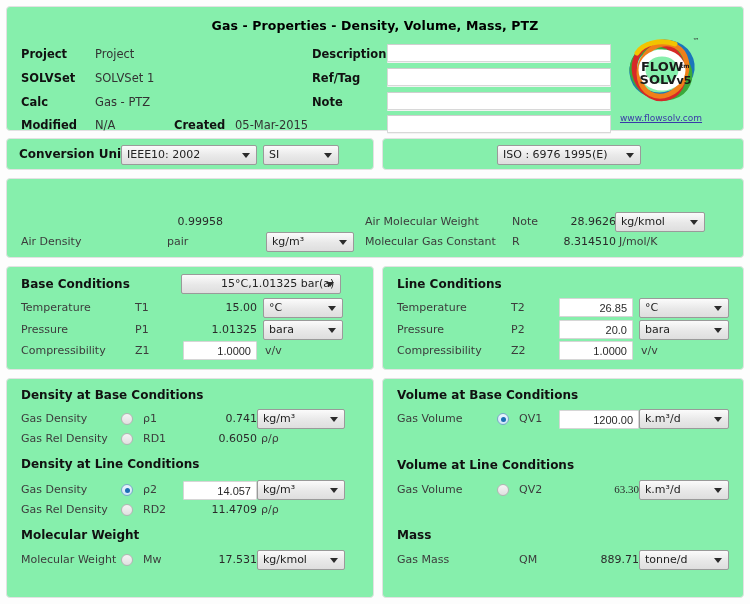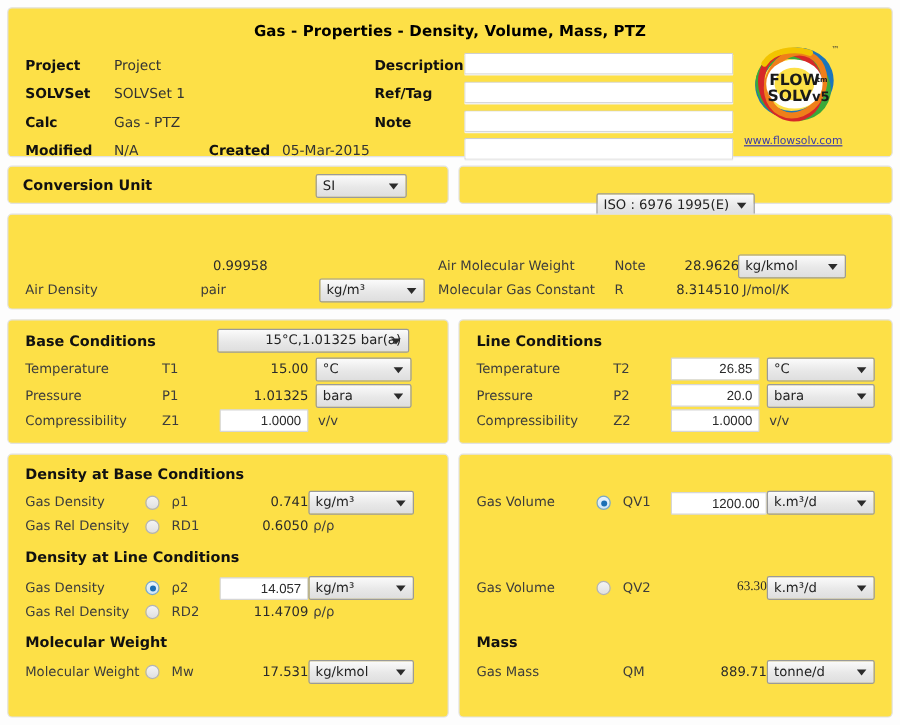--- a/index.html
+++ b/index.html
@@ -11,21 +11,21 @@
     width: 750px;
     height: 604px;
     font-family: "DejaVu Sans", "Liberation Sans", sans-serif;
     font-size: 11px;
     color: #1a1a1a;
     position: relative;
     overflow: hidden;
   }
   .panel {
     position: absolute;
-    background: #fde047;
+    background: #86efac;
     border: 1px solid #e2e2e2;
     border-radius: 4px;
     box-sizing: border-box;
   }
 
   
   #header-panel { left: 6px; top: 6px; width: 738px; height: 125px; }
   .page-title {
     position: absolute;
     left: 0; right: 0; top: 11px;
@@ -241,28 +241,32 @@
       <text x="37" y="53" text-anchor="middle" font-family="DejaVu Sans, sans-serif" font-size="13" font-weight="bold" fill="#1a1a1a">SOLV</text>
       <text x="63" y="53" text-anchor="middle" font-family="DejaVu Sans, sans-serif" font-size="11" font-weight="bold" fill="#1a1a1a">v5</text>
       <text x="75" y="12" text-anchor="middle" font-family="DejaVu Sans, sans-serif" font-size="7" fill="#333">™</text>
     </svg>
     <div class="logo-url">www.flowsolv.com</div>
   </div>
 </div>
 
 <div class="panel" id="conv-panel">
   <div class="conv-title">Conversion Unit</div>
+  <div class="dd" style="left:114px; top:6px; width:136px;">
+    <span>IEEE10: 2002</span>
+    <span class="arrow"></span>
+  </div>
   <div class="dd" style="left:256px; top:6px; width:76px;">
     <span>SI</span>
     <span class="arrow"></span>
   </div>
 </div>
 
 <div class="panel" id="iso-panel">
-  <div class="dd" style="left:114px; top:22px; width:132px;">
+  <div class="dd" style="left:114px; top:6px; width:144px;">
     <span>ISO : 6976 1995(E)</span>
     <span class="arrow"></span>
   </div>
 </div>
 
 <div class="panel" id="air-panel">
 
   <div class="row-val" style="left:150px; top:36px; width:66px;">0.99958</div>
 
   <div class="row-lbl" style="left:14px; top:56px;">Air Density</div>
@@ -384,30 +388,32 @@
   <div class="row-sym" style="left:136px; top:174px;">Mw</div>
   <div class="row-val" style="left:176px; top:174px; width:74px;">17.531</div>
   <div class="dd" style="left:250px; top:171px; width:88px;">
     <span>kg/kmol</span>
     <span class="arrow"></span>
   </div>
 </div>
 
 <div class="panel" id="volume-panel">
 
+  <div class="sec-title" style="left:14px; top:9px;">Volume at Base Conditions</div>
 
   <div class="row-lbl" style="left:14px; top:33px;">Gas Volume</div>
   <span class="radio on" style="left:114px; top:34px;"></span>
   <div class="row-sym" style="left:136px; top:33px;">QV1</div>
   <input class="val-input" style="left: 176px; top: 31px; width: 80px;" value="1200.00">
   <div class="dd" style="left:256px; top:30px; width:90px;">
     <span>k.m³/d</span>
     <span class="arrow"></span>
   </div>
 
+  <div class="sec-title" style="left:14px; top:79px;">Volume at Line Conditions</div>
 
   <div class="row-lbl" style="left:14px; top:104px;">Gas Volume</div>
   <span class="radio" style="left:114px; top:105px;"></span>
   <div class="row-sym" style="left:136px; top:104px;">QV2</div>
   <div class="row-val" style="left:176px; top:104px; width:80px;font-family:Liberation Serif, serif;">63.30</div>
   <div class="dd" style="left:256px; top:101px; width:90px;">
     <span>k.m³/d</span>
     <span class="arrow"></span>
   </div>
 

